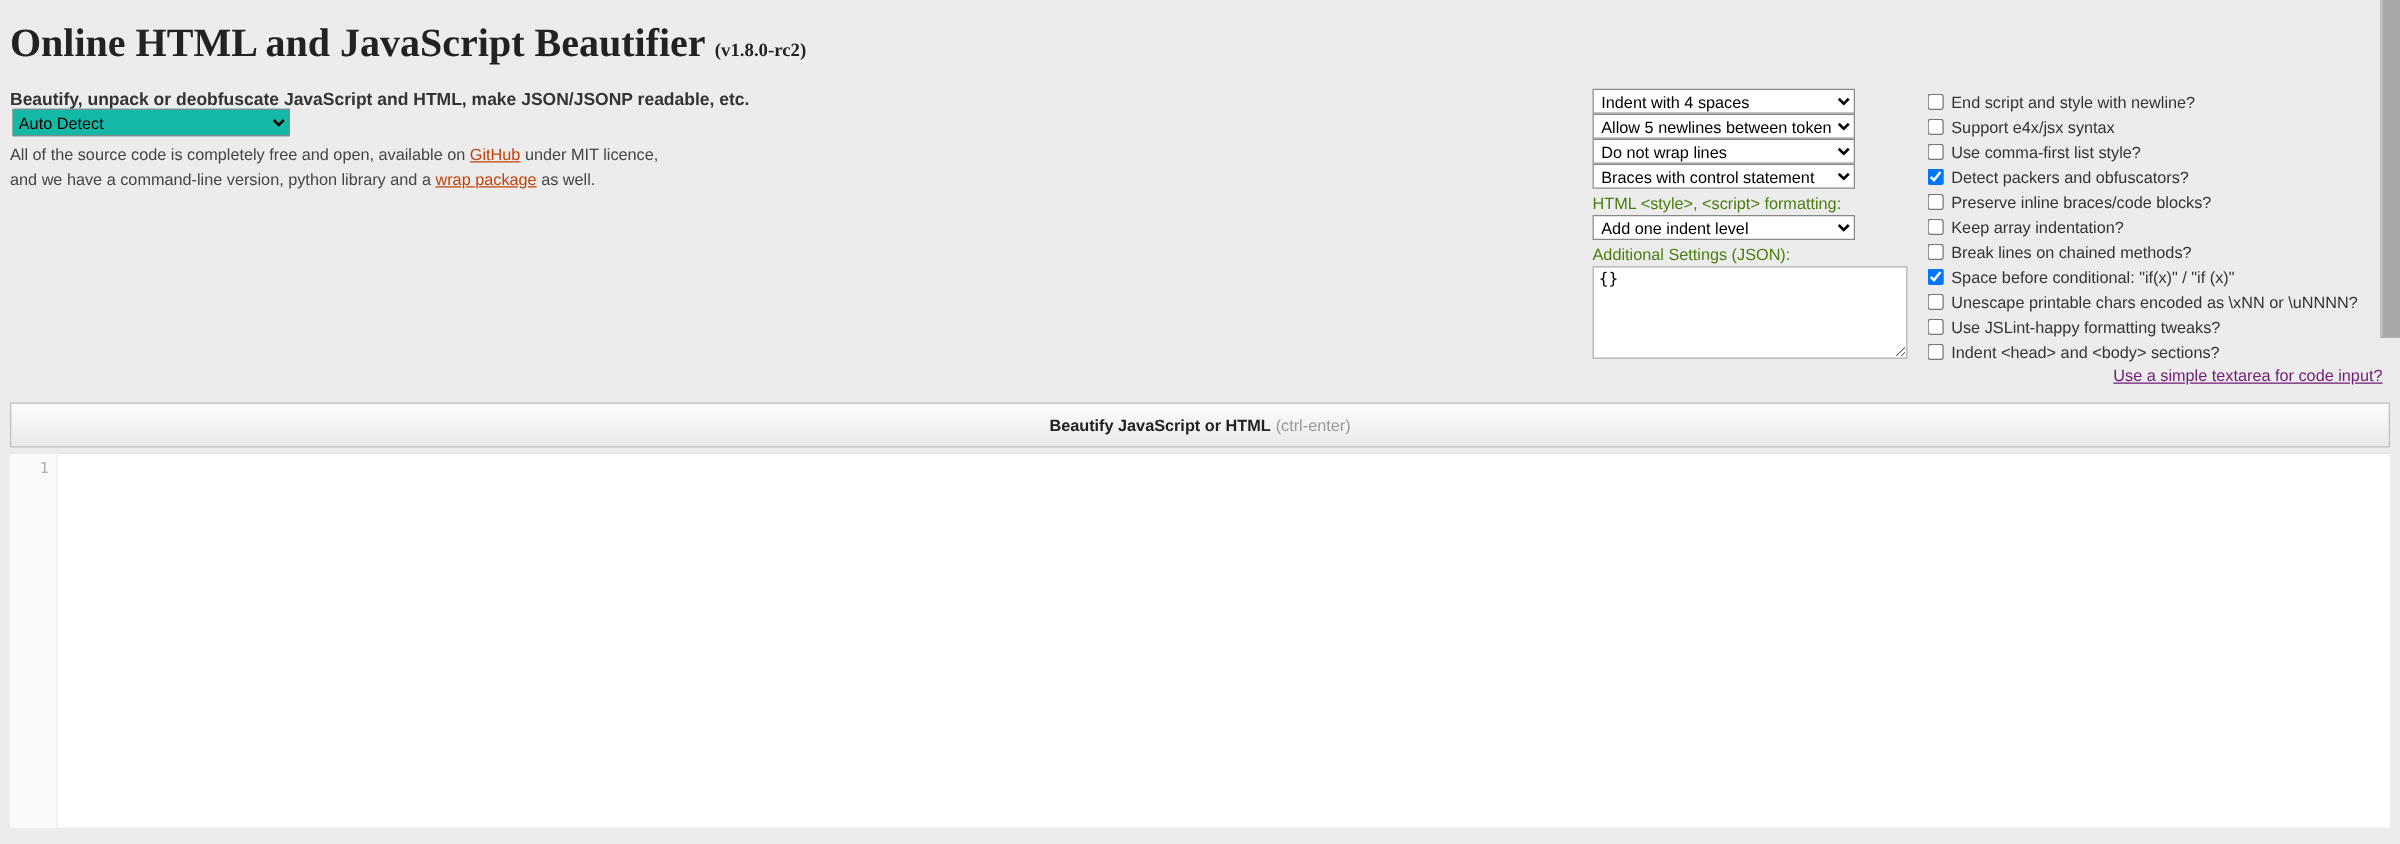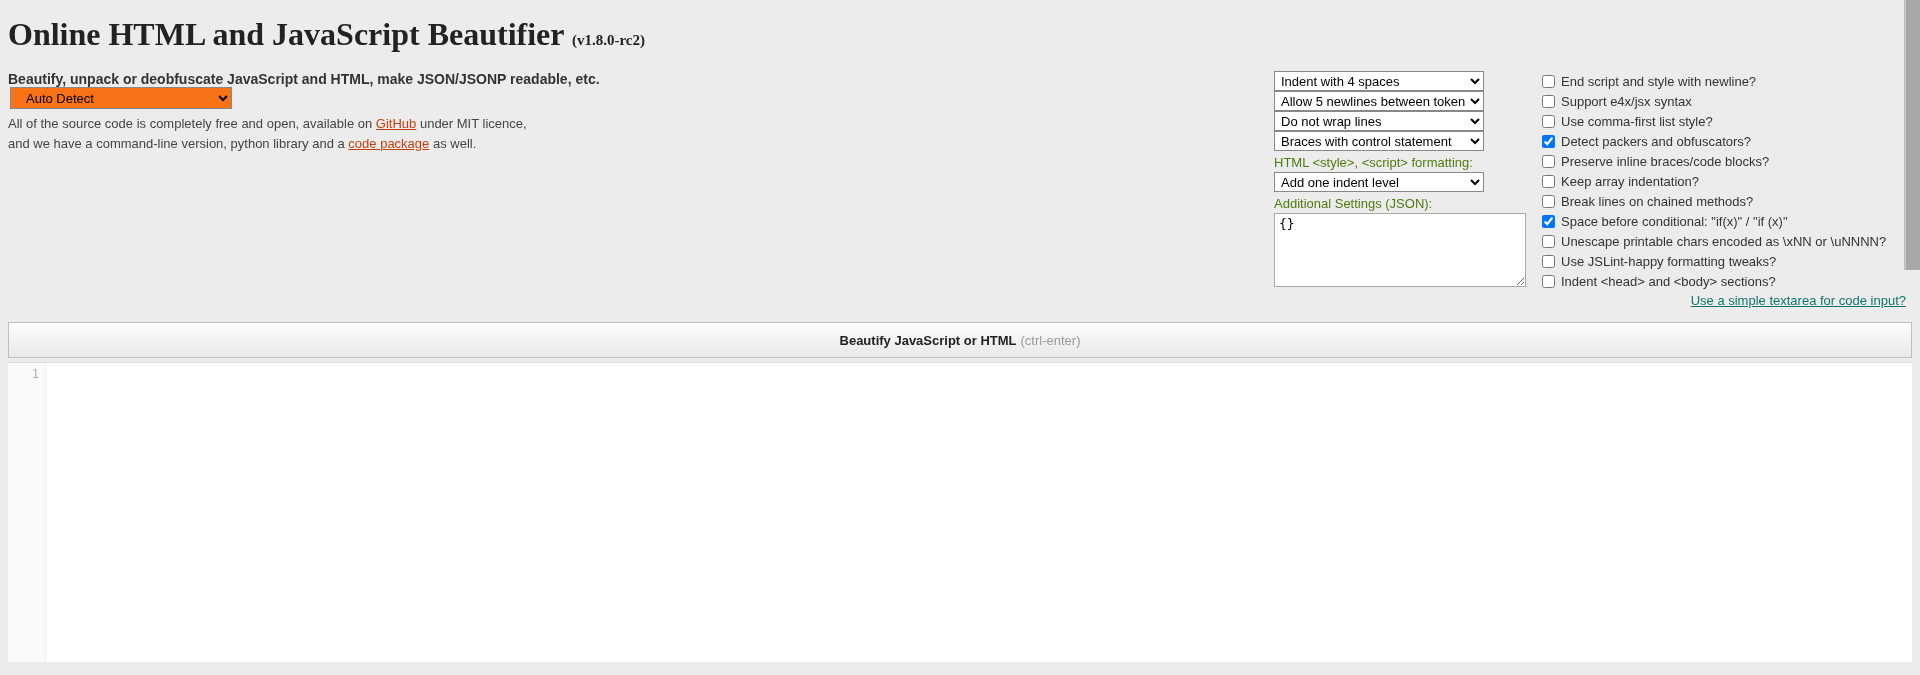--- a/index.html
+++ b/index.html
@@ -48,23 +48,23 @@
   .intro a {
     color: #c2410c;
     text-decoration: underline;
   }
   .lang-select {
     display: inline-block;
     width: 222px;
     vertical-align: top;
     font-size: 13px;
     border: 1px solid #888;
-    background: #f97316;
+    background: #14b8a6;
     height: 22px;
-    padding: 1px 11px;
+    padding: 1px 0;
     margin-left: 2px;
   }
   .spacer { flex: 1; }
   .mid-col {
     flex: 0 0 auto;
     width: 252px;
   }
   .mid-col select {
     width: 210px;
     font-size: 13px;
@@ -100,21 +100,21 @@
     gap: 6px;
     font-size: 13px;
     color: #333;
     height: 20px;
     white-space: nowrap;
   }
   .chk-row input[type="checkbox"] {
     margin: 0;
   }
   .right-col a {
-    color: #0f766e;
+    color: #701a75;
     text-decoration: underline;
     font-size: 13px;
     display: block;
     text-align: right;
     margin-top: 2px;
   }
   .beautify-bar {
     margin-top: 14px;
     height: 36px;
     border: 1px solid #bfbfbf;
@@ -182,21 +182,21 @@
   <div class="top-row">
     <div class="left-col">
       <div>
         <span class="subtitle">Beautify, unpack or deobfuscate JavaScript and HTML, make JSON/JSONP readable, etc.</span>
         <select class="lang-select">
           <option>Auto Detect</option>
         </select>
       </div>
       <div class="intro">
         <span>All of the source code is completely free and open, available on </span><a href="#">GitHub</a><span> under MIT licence,</span><br>
-        <span>and we have a command-line version, python library and a </span><a href="#">code package</a><span> as well.</span>
+        <span>and we have a command-line version, python library and a </span><a href="#">wrap package</a><span> as well.</span>
       </div>
     </div>
 
     <div class="spacer"></div>
 
     <div class="mid-col">
       <select>
         <option>Indent with 4 spaces</option>
       </select>
       <select>

